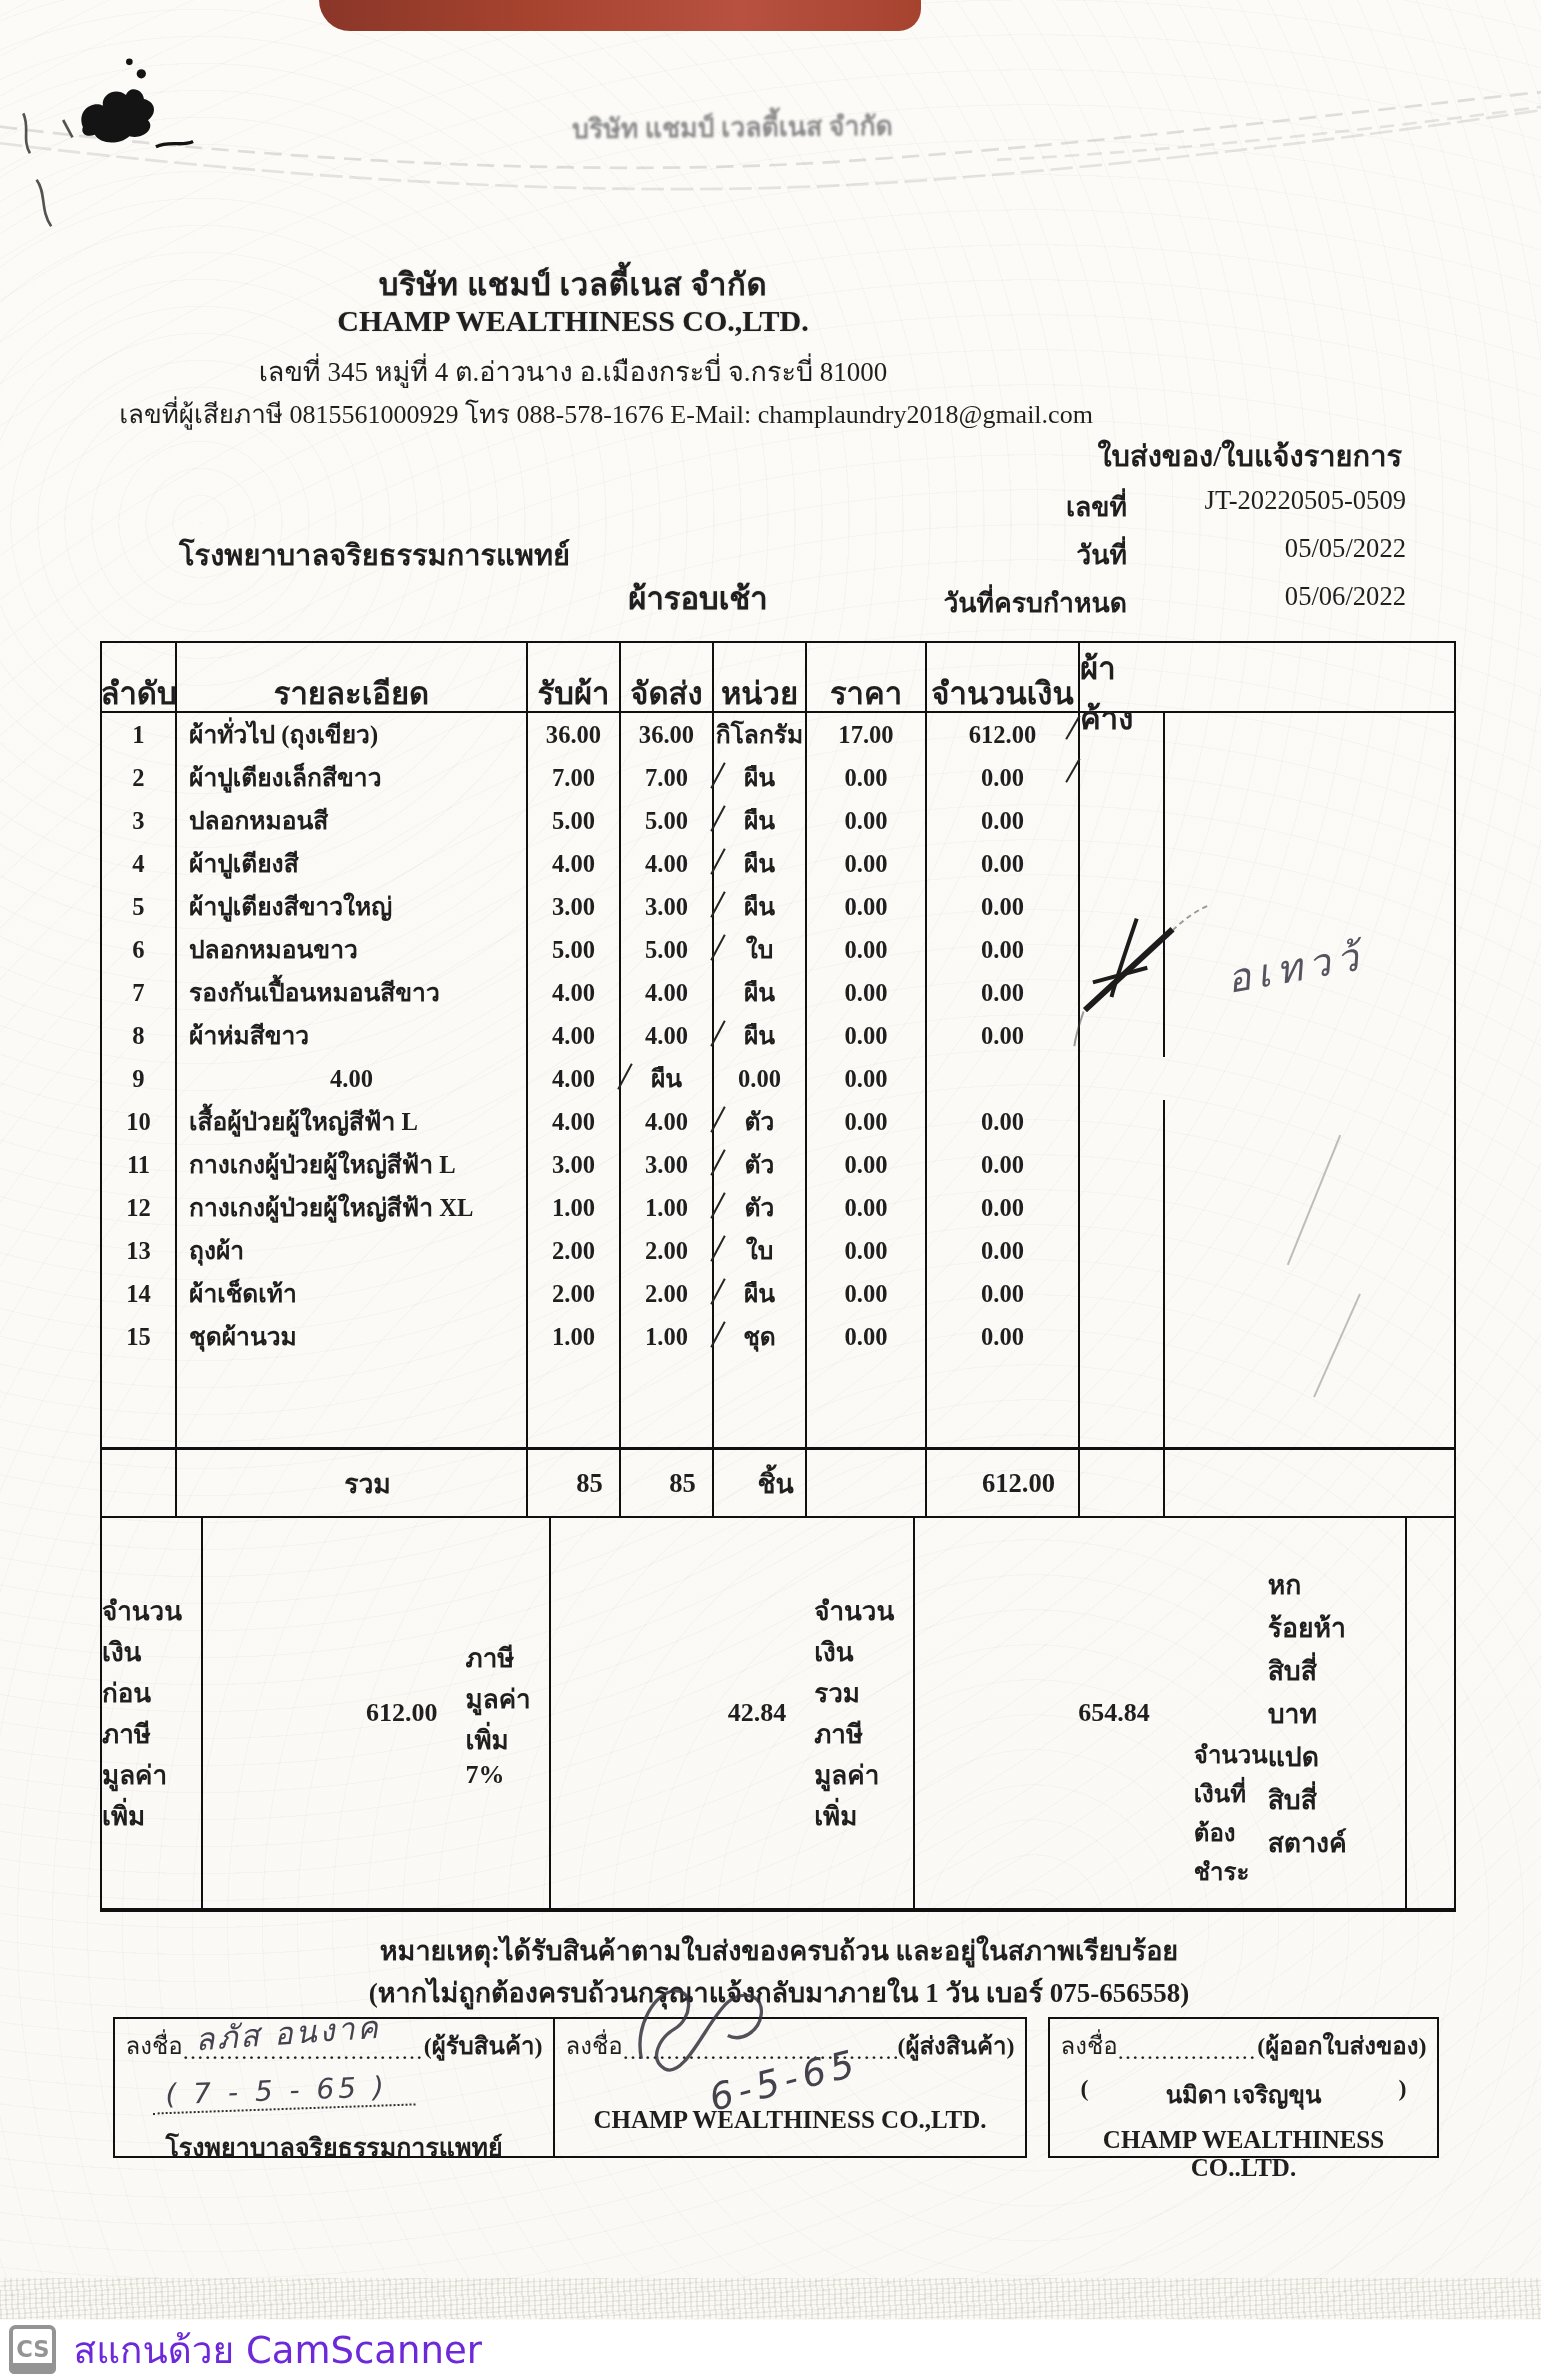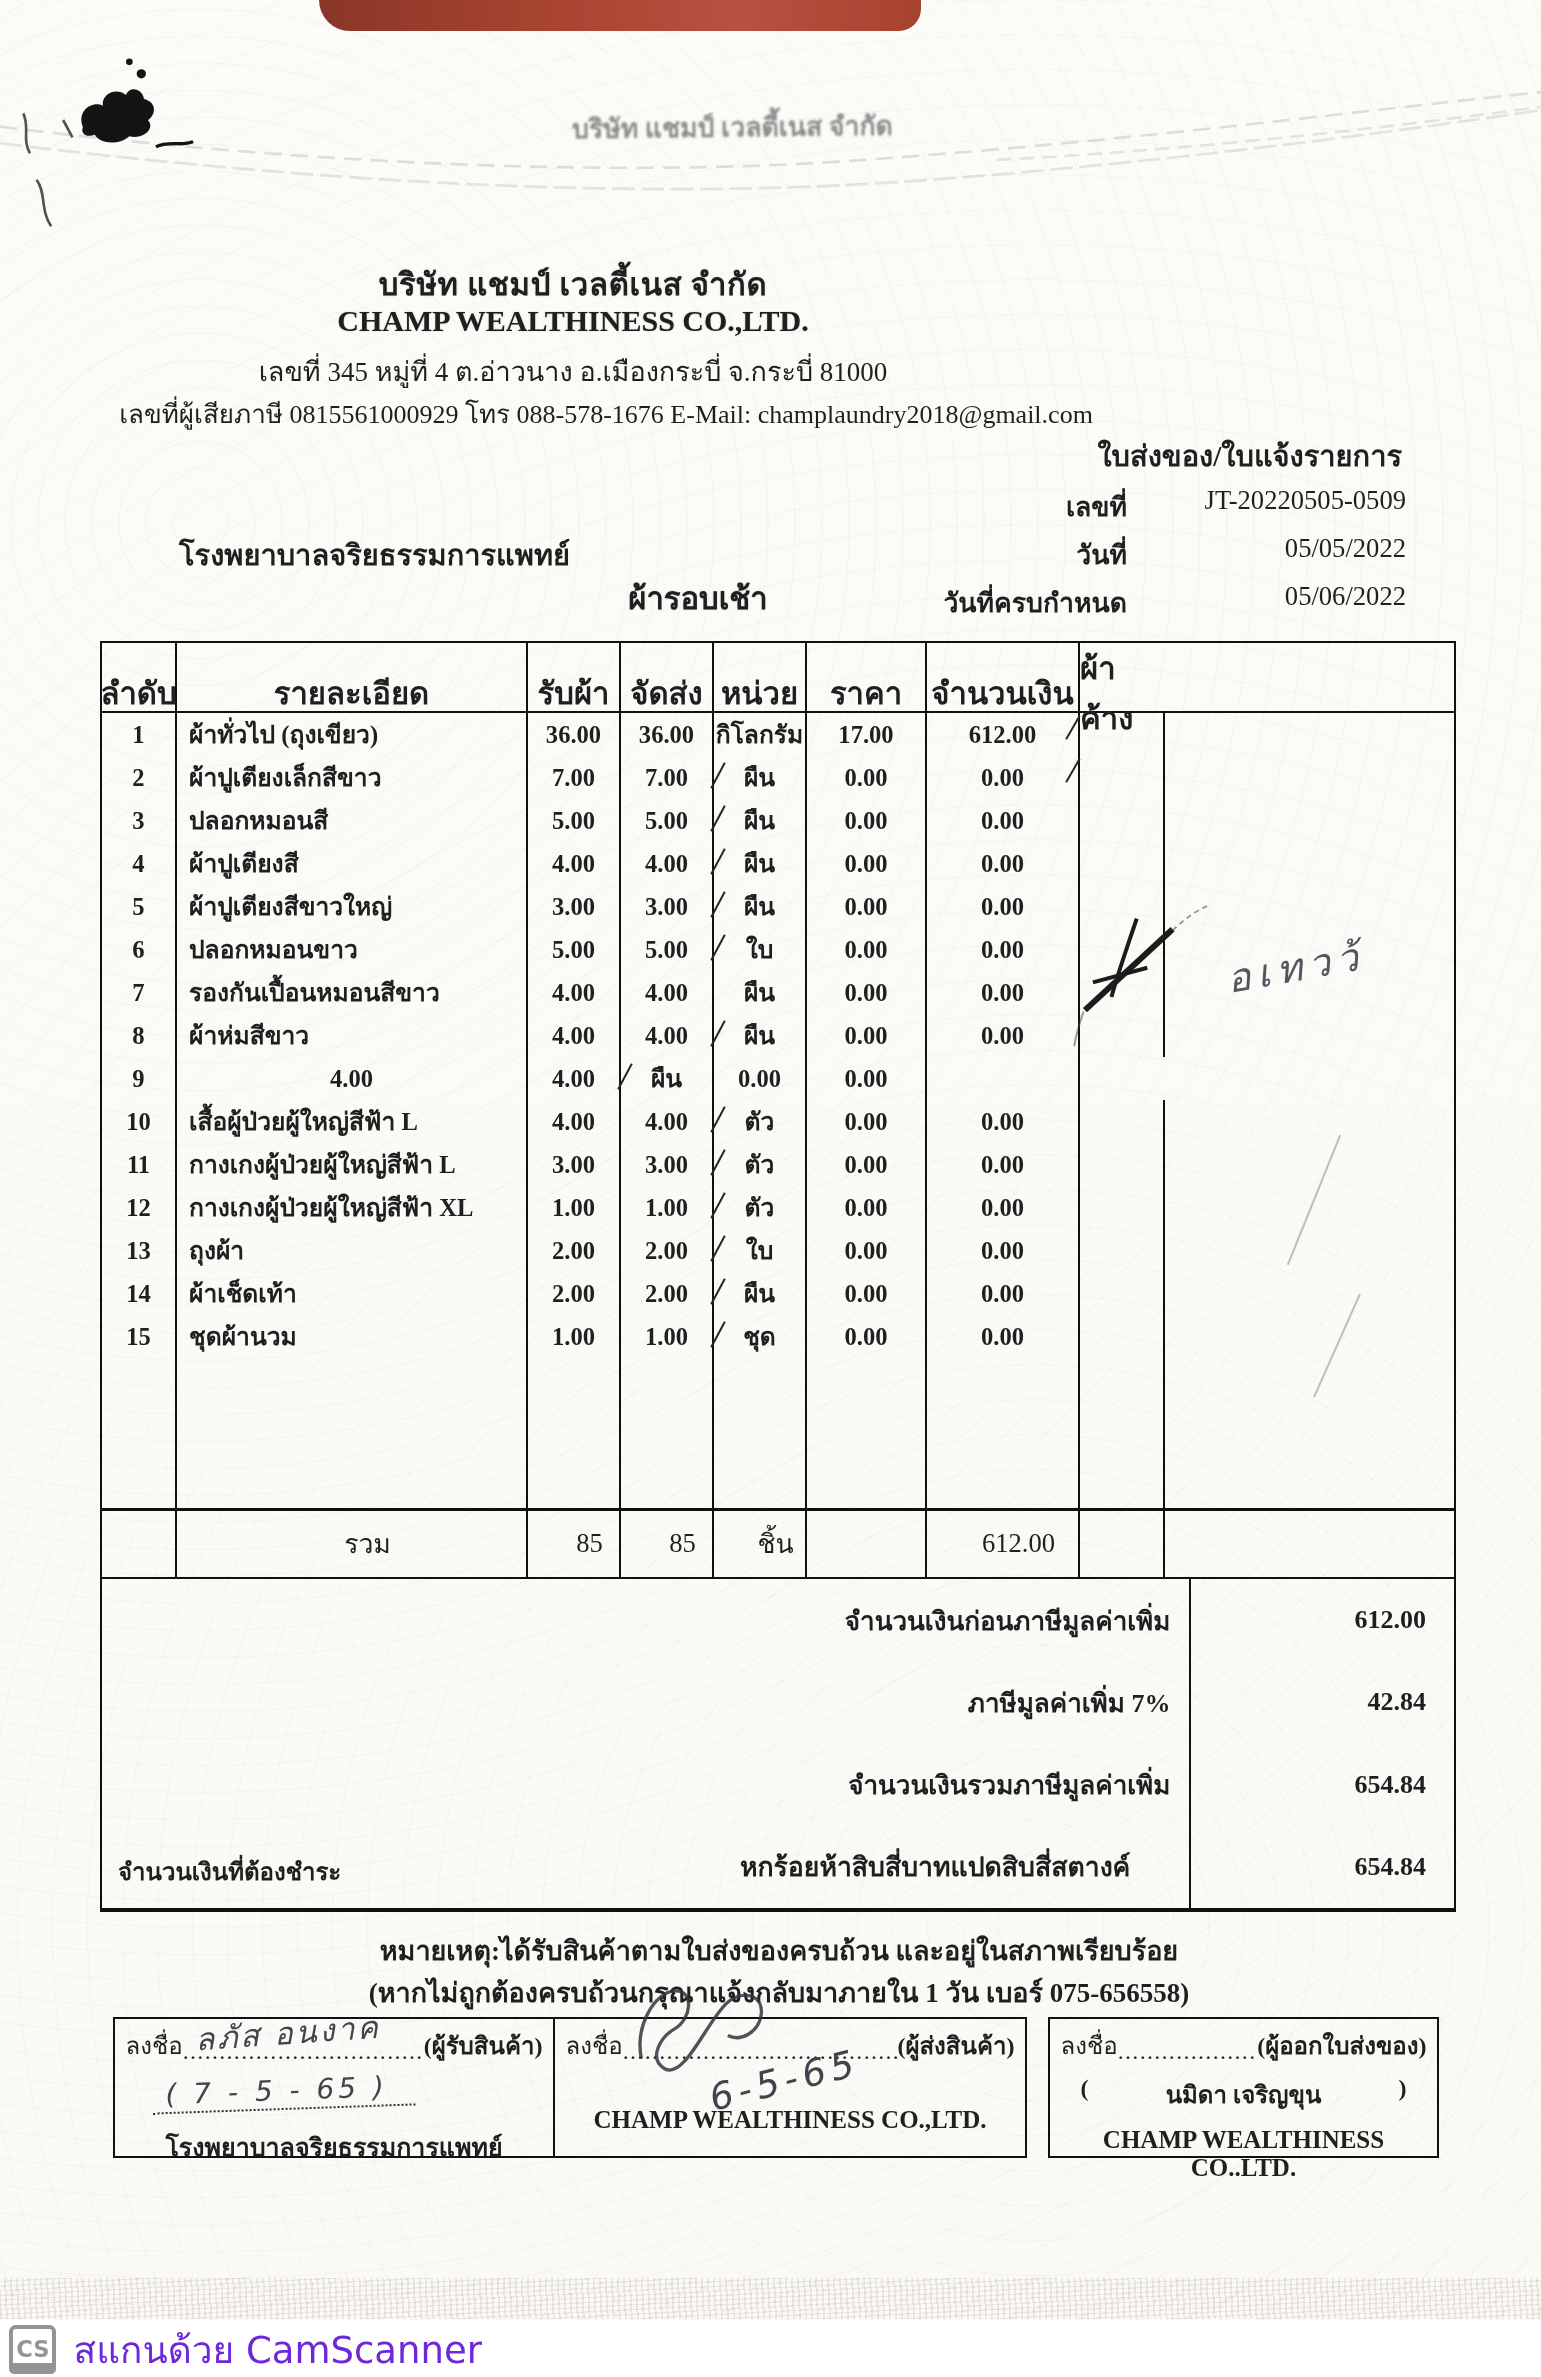--- a/index.html
+++ b/index.html
@@ -44,27 +44,27 @@
   .cell:last-child{border-right:none;}
   .cell.desc{justify-content:flex-start;padding-left:12px;font-weight:600;}
   .thead{height:68px;border-bottom:2.7px solid #101010;}
   .thead .cell{font-weight:bold;font-size:31px;}
   .tbody{flex:0 0 auto;}
   .tbody .grid-row{height:43px;}
   .tbody .cell{font-weight:600;}
   .tfill{flex:1 1 auto;}
   .tfill .cell{height:100%;}
   .total-row{height:66px;border-top:3.3px solid #101010;border-bottom:2.7px solid #101010;}
-  .total-row .cell{font-weight:normal;font-size:26.6px;padding-left:32px;}
+  .total-row .cell{font-weight:bold;font-size:26.6px;padding-left:32px;}
   .tick{position:absolute;right:-6.6px;top:5.3px;width:0;height:29px;border-left:2.7px solid #262626;
     transform:rotate(28deg);}
   .tick-amt{position:absolute;right:4px;top:1.3px;width:0;height:26.6px;border-left:2px solid #262626;
     transform:rotate(30deg);}
   
-  .summary{flex:1 1 auto;display:flex;flex-direction:column;}
+  .summary{flex:1 1 auto;display:flex;flex-direction:row;}
   .sum-row{display:flex;flex:1;}
   .sum-left{flex:1;display:flex;align-items:center;justify-content:flex-end;
     padding-right:18.6px;font-size:26px;font-weight:bold;}
   .sum-val{width:265px;border-left:2px solid #101010;display:flex;align-items:center;
     justify-content:flex-end;padding-right:28px;font-size:26px;font-weight:600;box-sizing:border-box;}
   .payable .sum-left{justify-content:flex-start;padding-left:0;}
   .payable-label{font-size:24px;font-weight:bold;align-self:flex-end;padding:0 0 17.3px 16px;}
   .amount-words{margin-left:auto;padding-right:40px;font-size:26.6px;font-weight:bold;align-self:center;}
   
   .note1{left:0;top:1929px;width:1542px;font-size:27px;font-weight:bold;}

